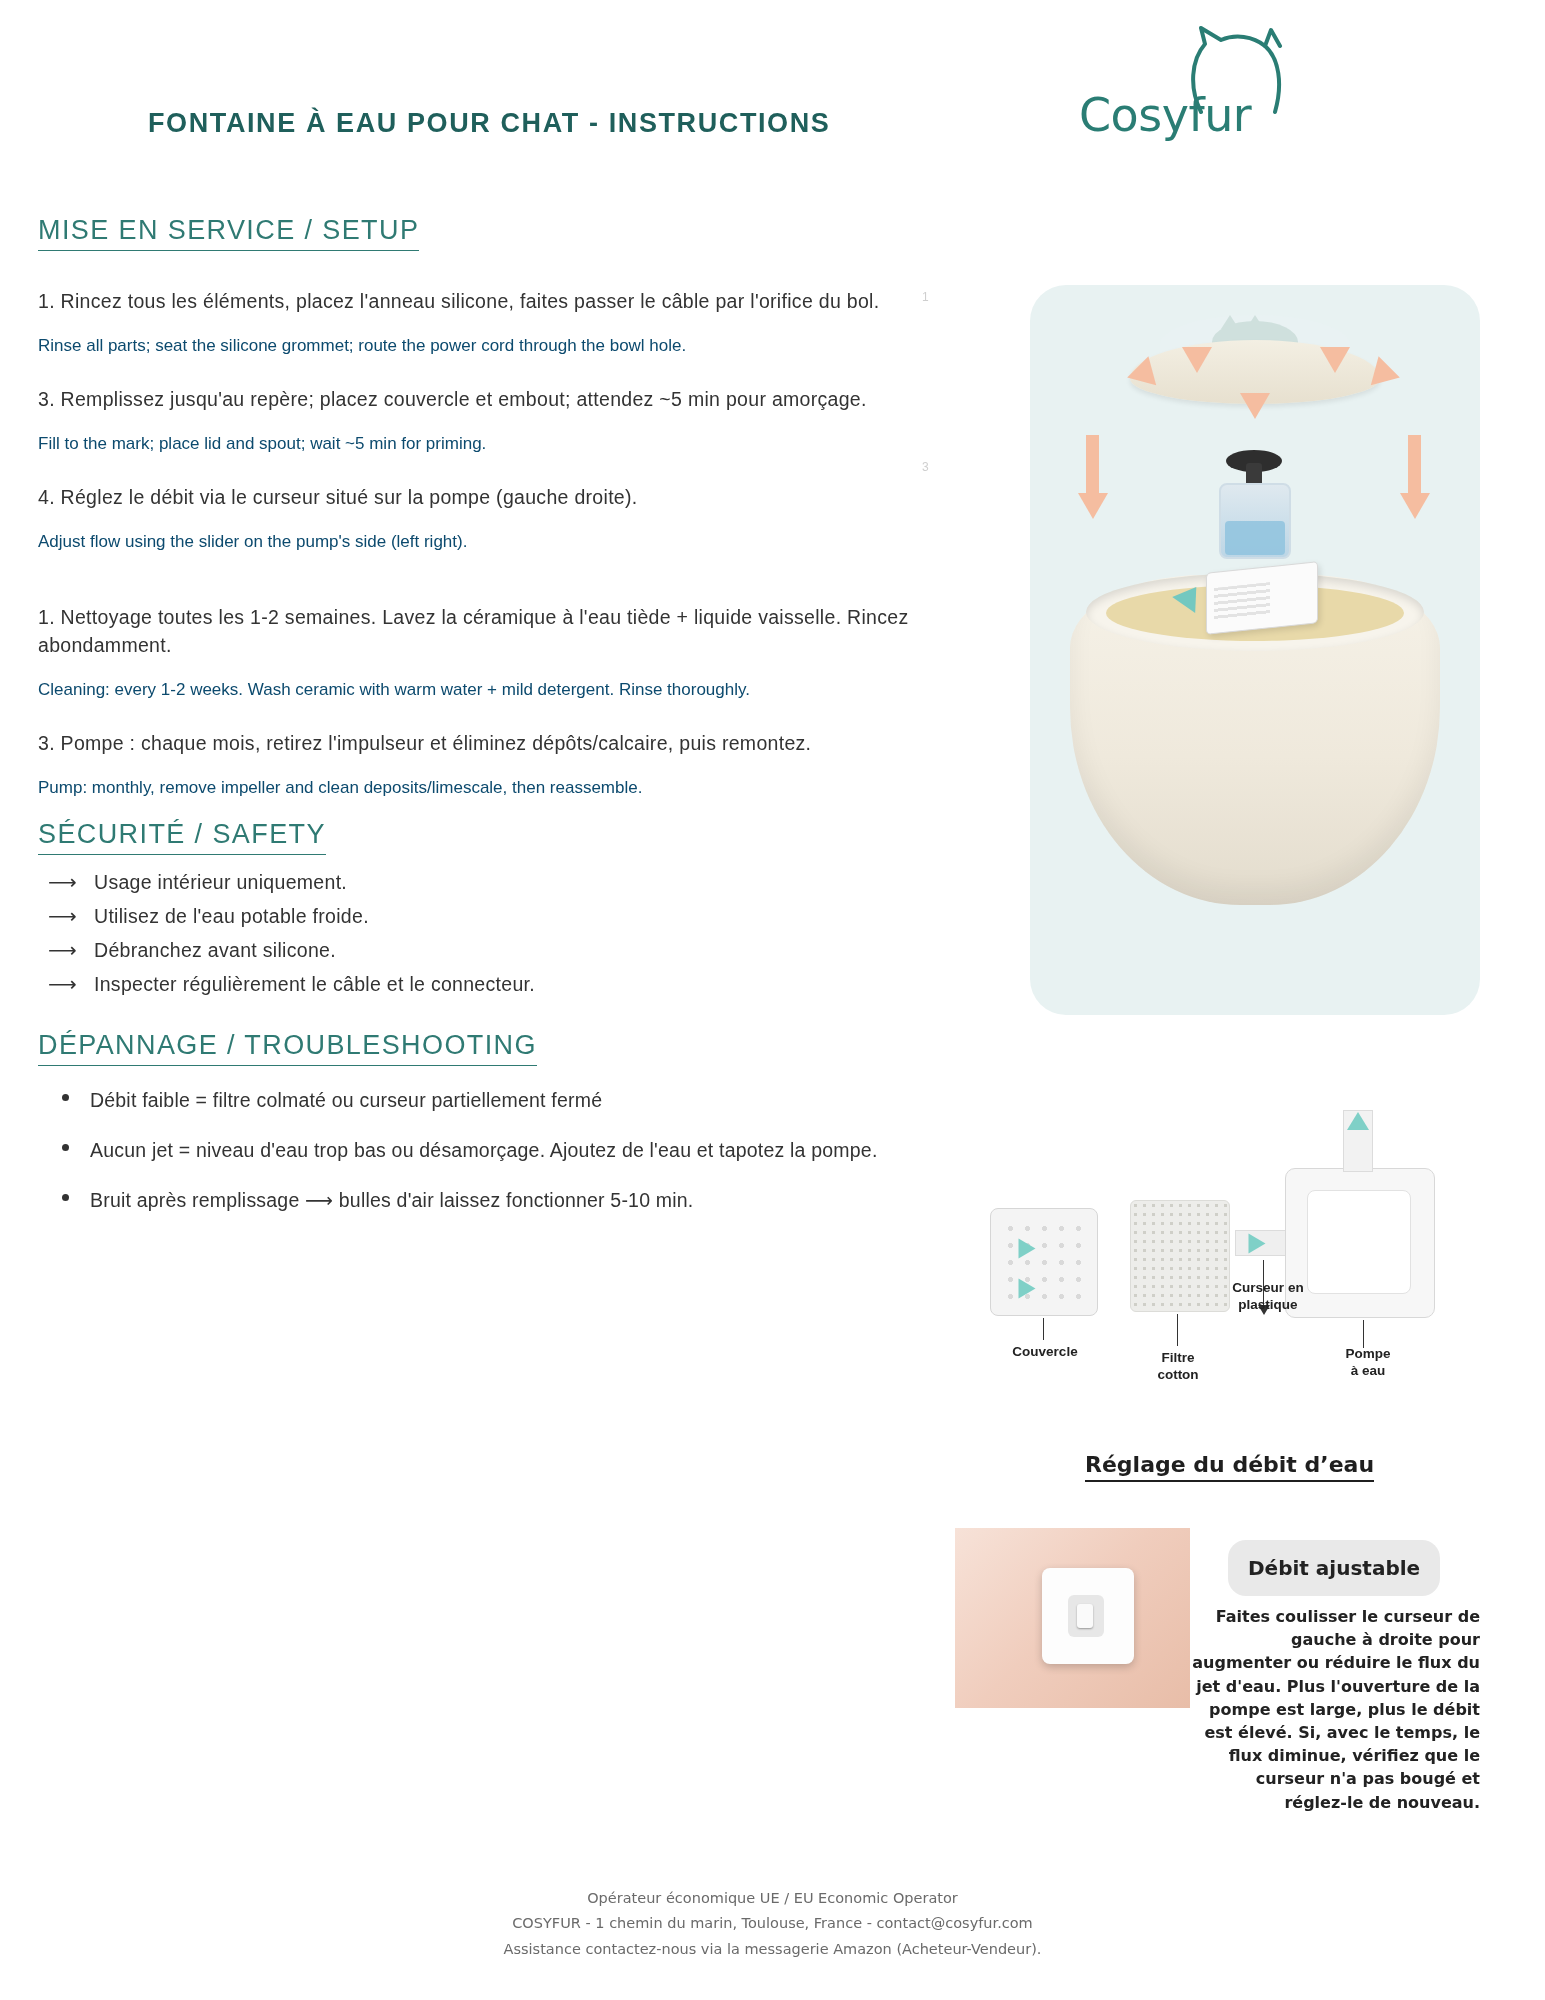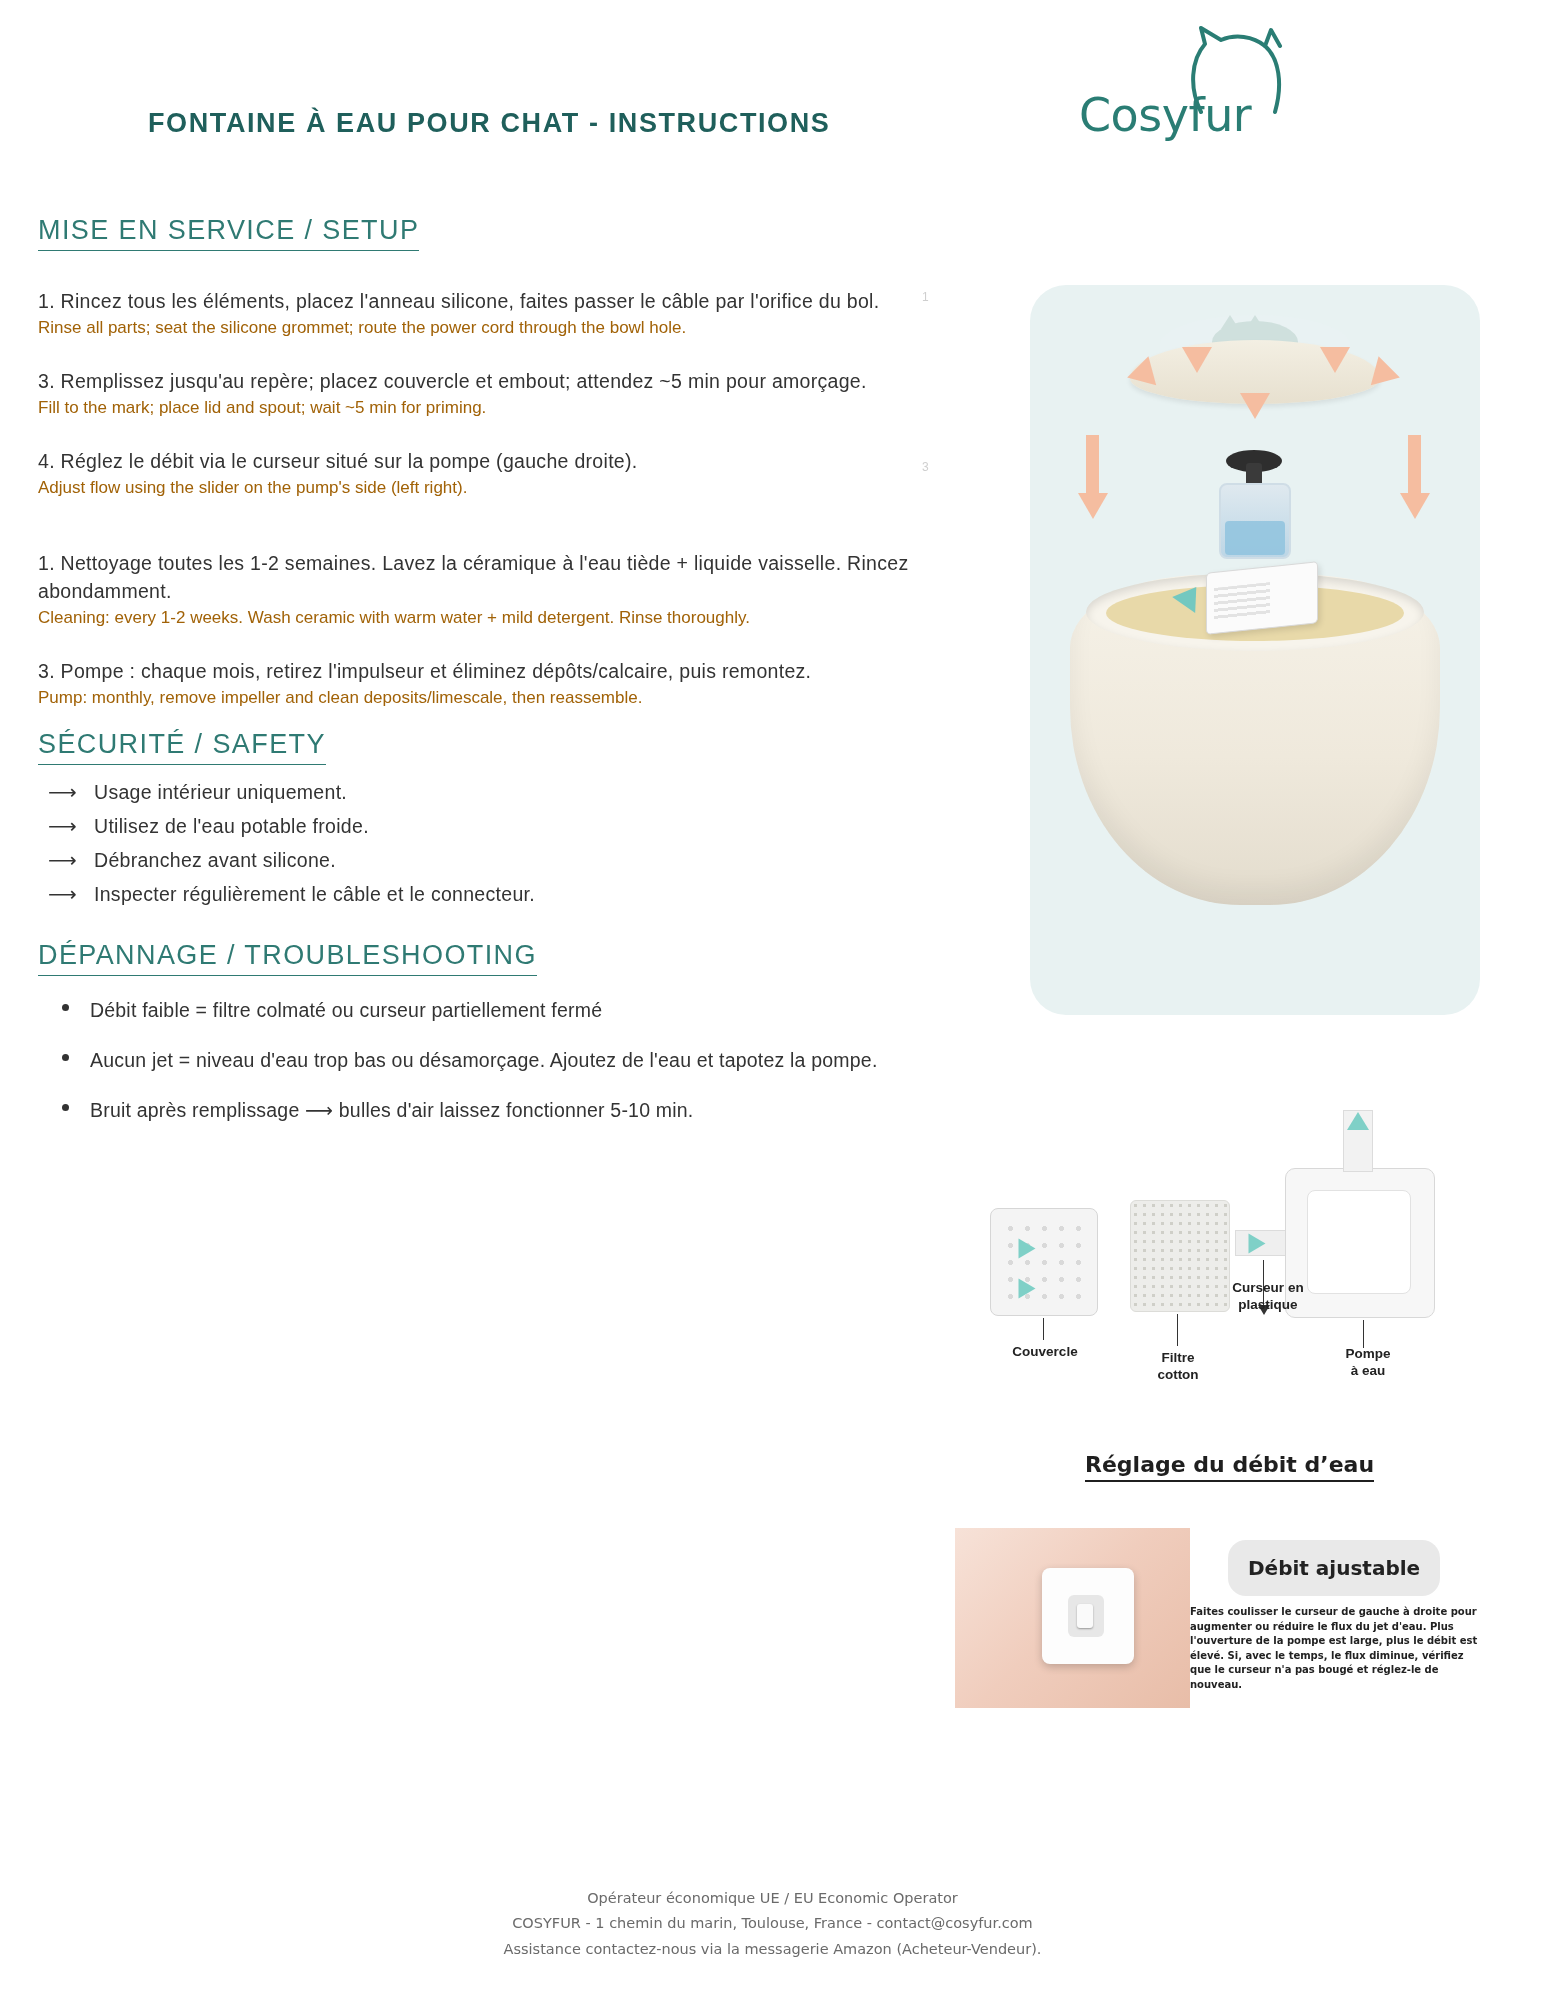--- a/index.html
+++ b/index.html
@@ -58,23 +58,23 @@
   .step { margin: 0 0 26px 0; }
   .fr {
     font-size: 19.5px;
     color: #333;
     line-height: 1.45;
     letter-spacing: 0.3px;
     margin: 0;
   }
   .en {
     font-size: 17px;
-    color: #a16207;
+    color: #0c4a6e;
     line-height: 1.45;
-    margin: 1px 0 0 0;
+    margin: 19px 0 0 0;
   }
   .tight { margin-bottom: 18px; }
 
   
   ul.safety { list-style: none; margin: 10px 0 0 10px; padding: 0; }
   ul.safety li {
     font-size: 19.5px;
     color: #333;
     letter-spacing: 0.3px;
     margin-bottom: 11px;
@@ -321,25 +321,25 @@
     display: inline-block;
     background: #e9e9e9;
     border-radius: 18px;
     padding: 16px 20px;
     font-size: 20px; font-weight: bold; color: #222;
     font-family: "DejaVu Sans", sans-serif;
     margin-left: 38px;
   }
   .callout-text {
     margin-top: 9px;
-    font-size: 10px;
+    font-size: 16px;
     font-weight: bold;
     line-height: 1.45;
     color: #222;
-    text-align: left;
+    text-align: right;
     font-family: "DejaVu Sans", sans-serif;
   }
 
   
   .footer {
     position: absolute; left: 0; bottom: 38px; width: 1545px;
     text-align: center;
     color: #6a6a6a;
     font-size: 14.5px;
     line-height: 1.75;

